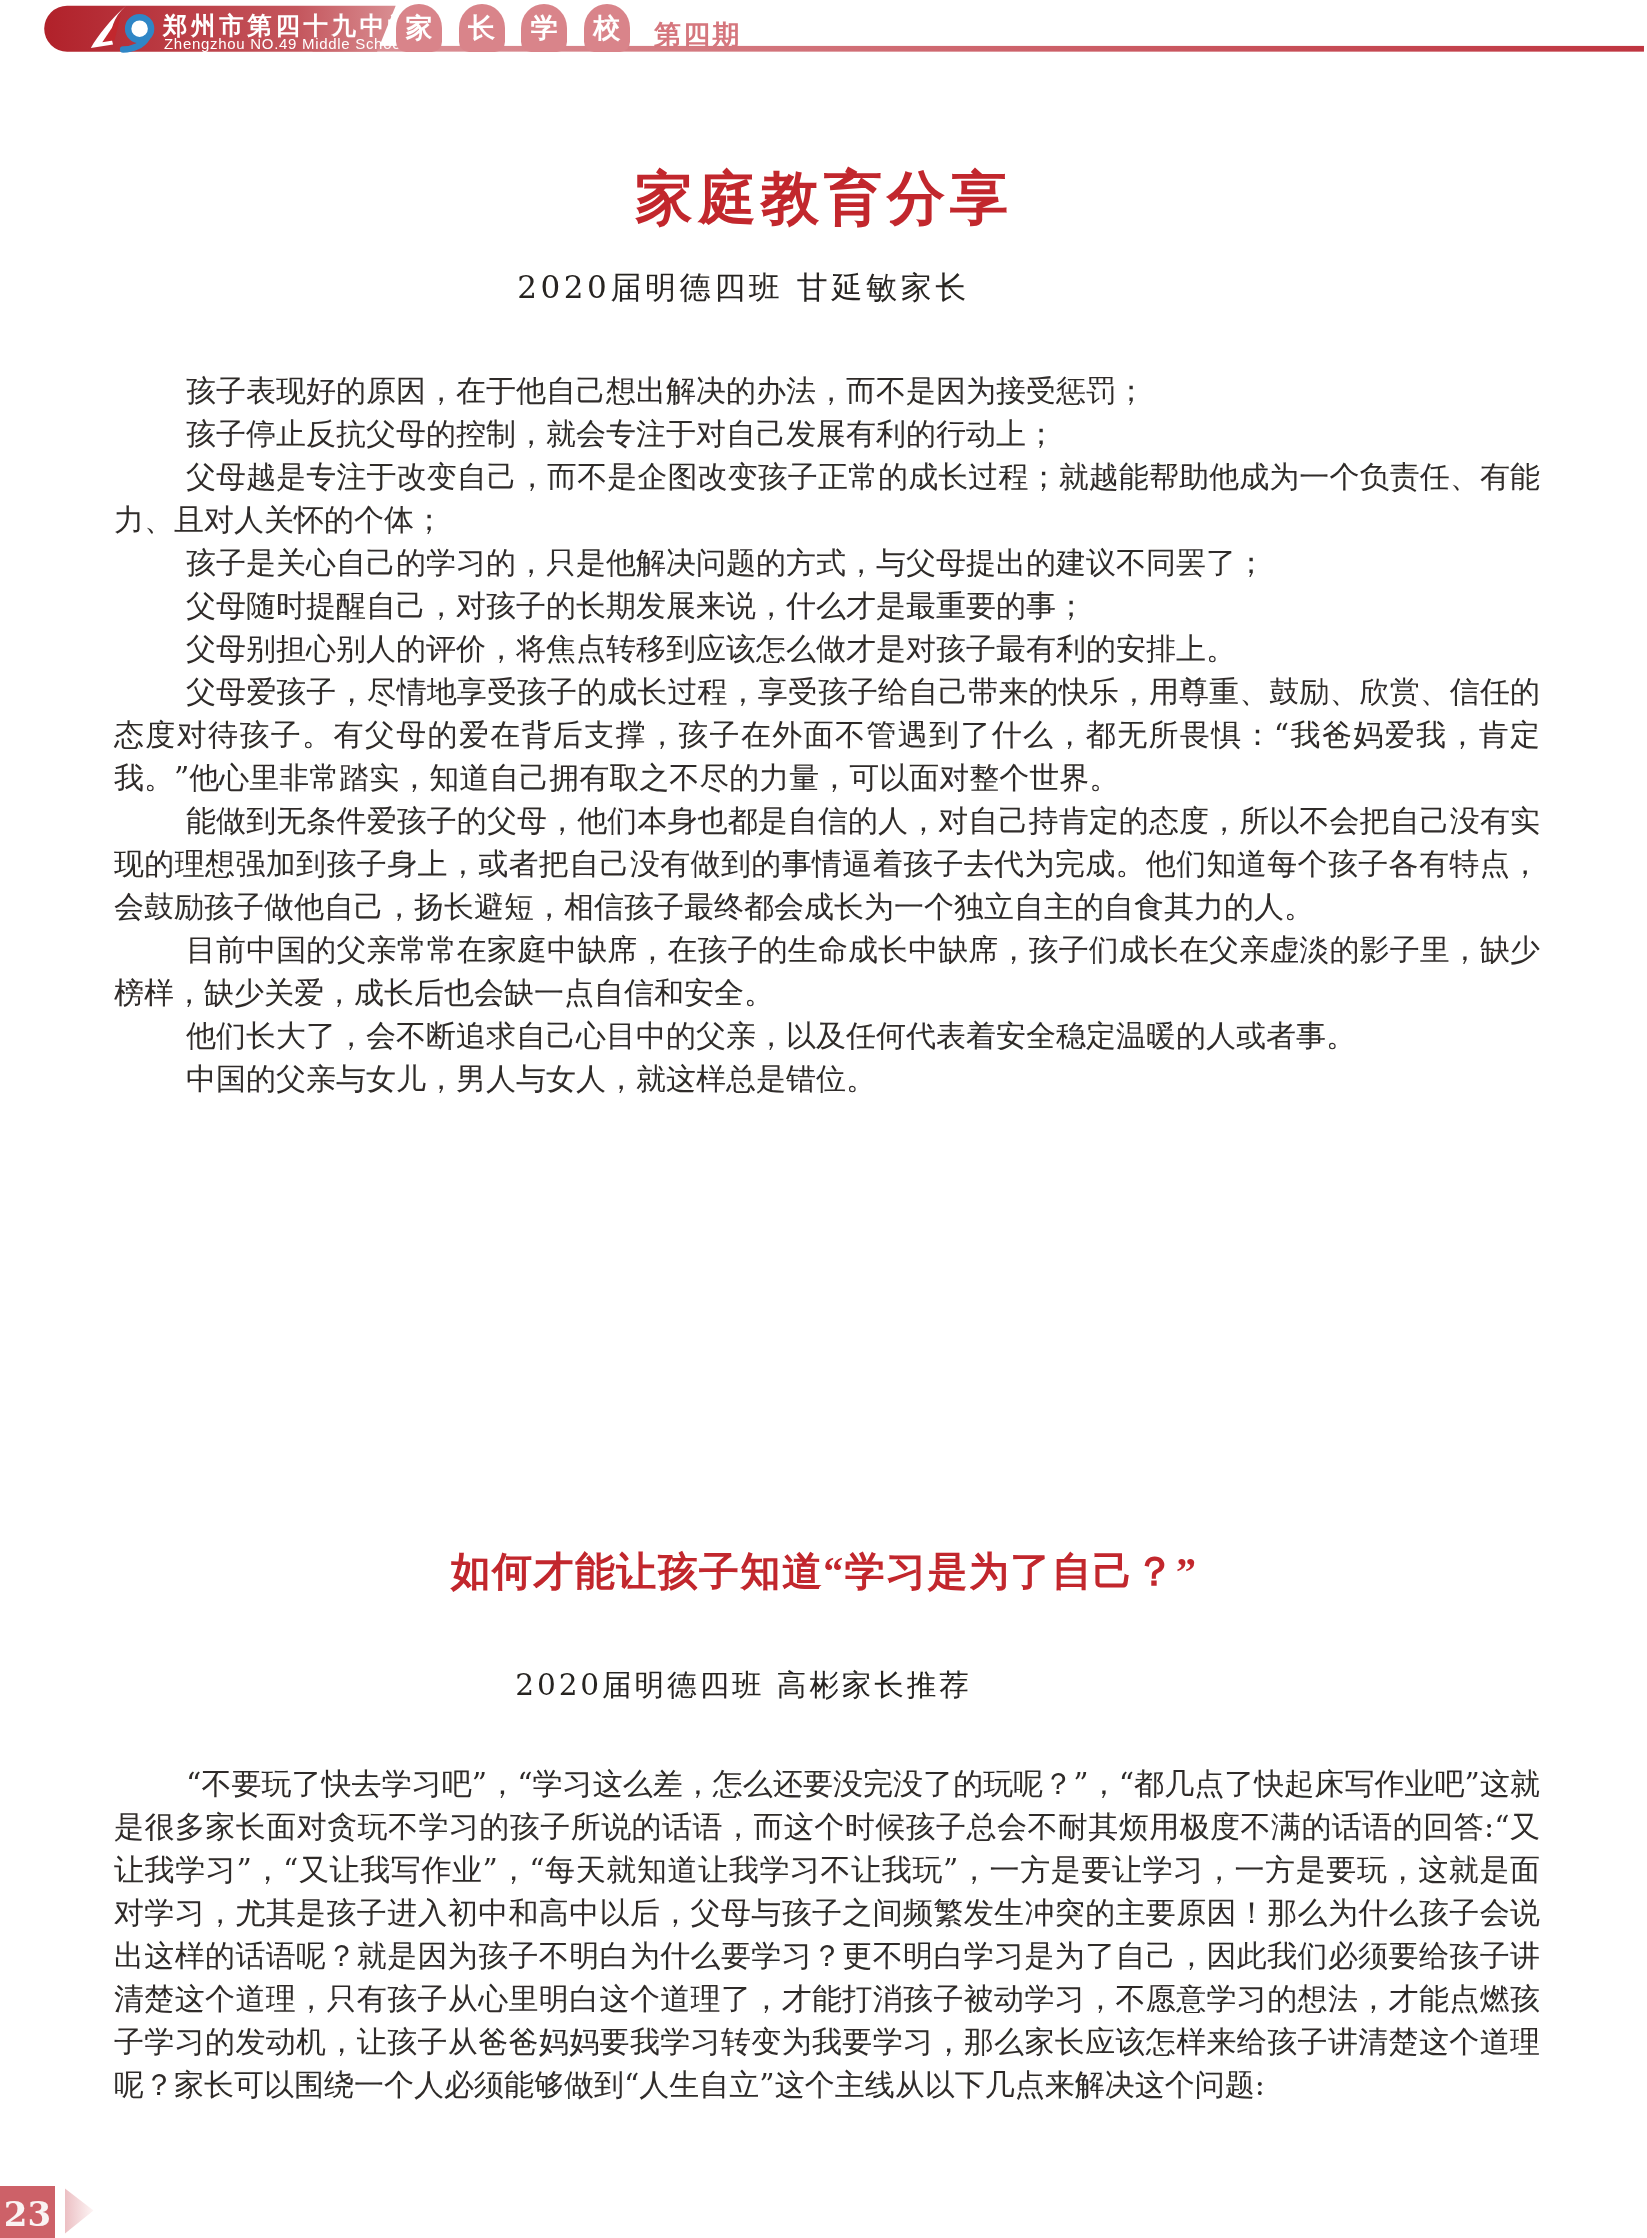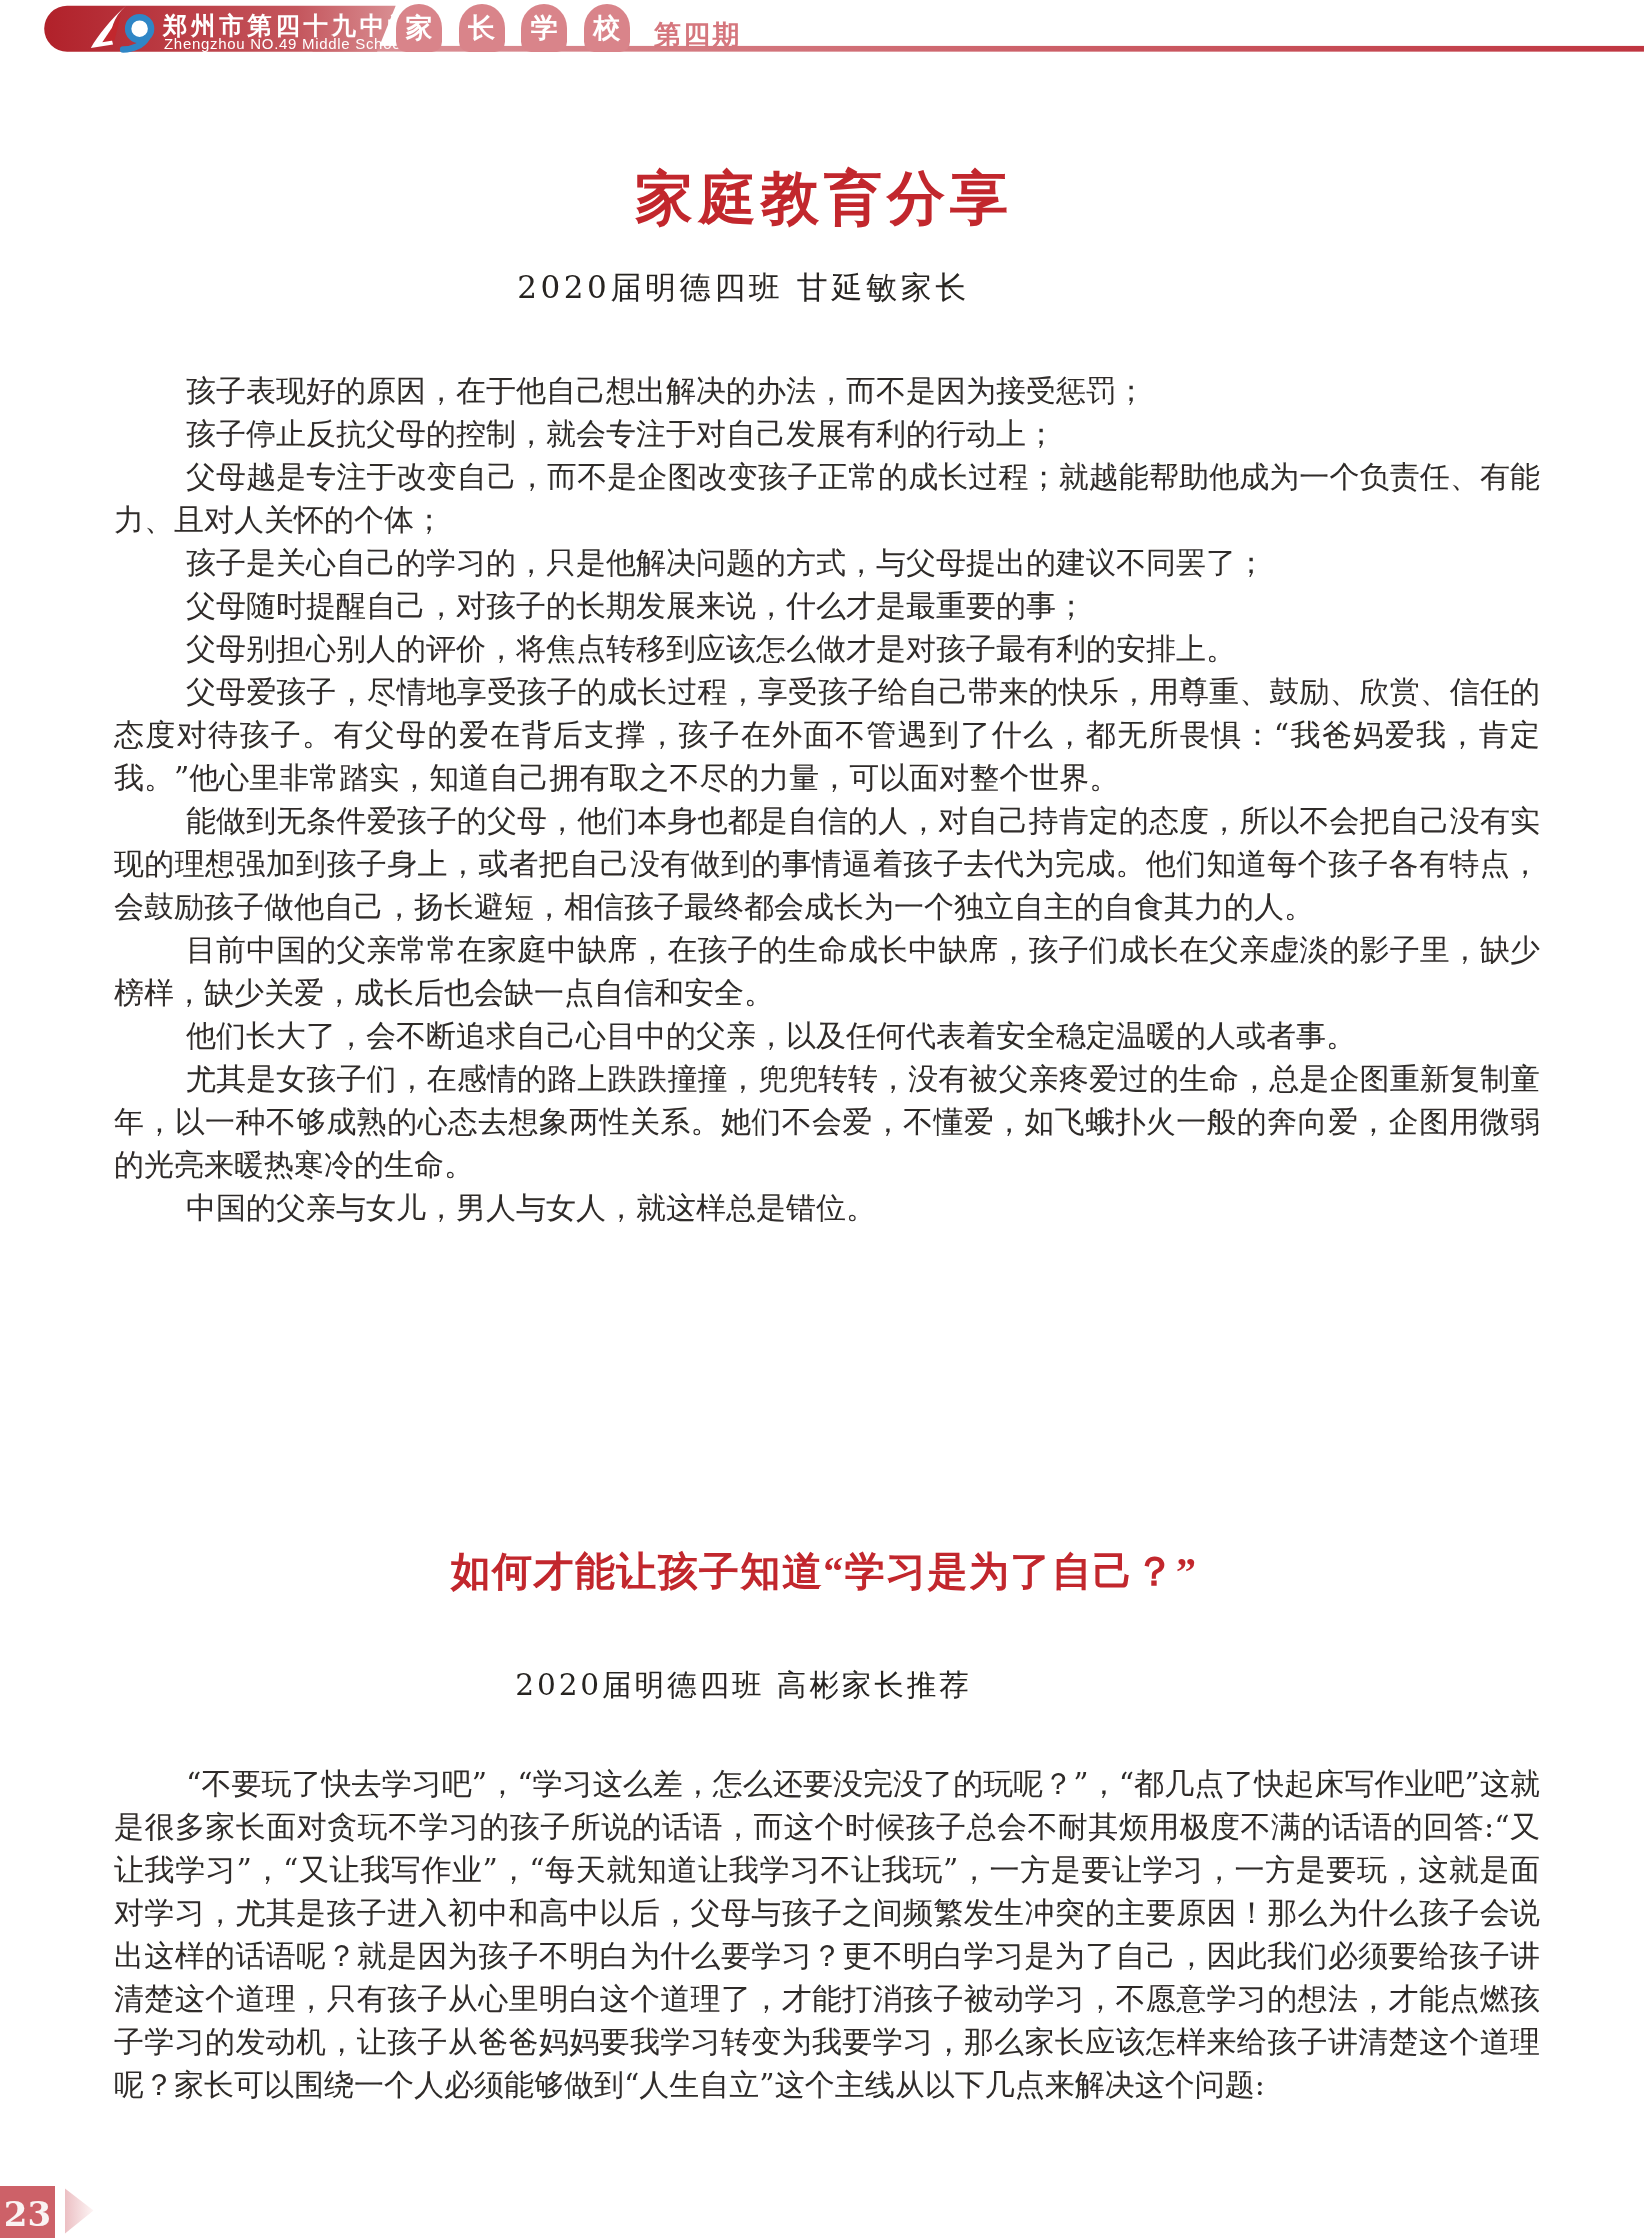--- a/index.html
+++ b/index.html
@@ -125,21 +125,20 @@
     <p class="para">孩子表现好的原因，在于他自己想出解决的办法，而不是因为接受惩罚；</p>
     <p class="para">孩子停止反抗父母的控制，就会专注于对自己发展有利的行动上；</p>
     <p class="para">父母越是专注于改变自己，而不是企图改变孩子正常的成长过程；就越能帮助他成为一个负责任、有能力、且对人关怀的个体；</p>
     <p class="para">孩子是关心自己的学习的，只是他解决问题的方式，与父母提出的建议不同罢了；</p>
     <p class="para">父母随时提醒自己，对孩子的长期发展来说，什么才是最重要的事；</p>
     <p class="para">父母别担心别人的评价，将焦点转移到应该怎么做才是对孩子最有利的安排上。</p>
     <p class="para">父母爱孩子，尽情地享受孩子的成长过程，享受孩子给自己带来的快乐，用尊重、鼓励、欣赏、信任的态度对待孩子。有父母的爱在背后支撑，孩子在外面不管遇到了什么，都无所畏惧：“我爸妈爱我，肯定我。”他心里非常踏实，知道自己拥有取之不尽的力量，可以面对整个世界。</p>
     <p class="para">能做到无条件爱孩子的父母，他们本身也都是自信的人，对自己持肯定的态度，所以不会把自己没有实现的理想强加到孩子身上，或者把自己没有做到的事情逼着孩子去代为完成。他们知道每个孩子各有特点，会鼓励孩子做他自己，扬长避短，相信孩子最终都会成长为一个独立自主的自食其力的人。</p>
     <p class="para">目前中国的父亲常常在家庭中缺席，在孩子的生命成长中缺席，孩子们成长在父亲虚淡的影子里，缺少榜样，缺少关爱，成长后也会缺一点自信和安全。</p>
     <p class="para">他们长大了，会不断追求自己心目中的父亲，以及任何代表着安全稳定温暖的人或者事。</p>
-    <p class="para">尤其是女孩子们，在感情的路上跌跌撞撞，兜兜转转，没有被父亲疼爱过的生命，总是企图重新复制童年，以一种不够成熟的心态去想象两性关系。她们不会爱，不懂爱，如飞蛾扑火一般的奔向爱，企图用微弱的光亮来暖热寒冷的生命。</p>
     <p class="para">中国的父亲与女儿，男人与女人，就这样总是错位。</p>
   </div>
 
 <div class="article-title title-2">如何才能让孩子知道“学习是为了自己？”</div>
 <div class="byline byline-2">2020届明德四班 高彬家长推荐</div>
 <div class="body-block body-2">
     <p class="para">“不要玩了快去学习吧”，“学习这么差，怎么还要没完没了的玩呢？”，“都几点了快起床写作业吧”这就是很多家长面对贪玩不学习的孩子所说的话语，而这个时候孩子总会不耐其烦用极度不满的话语的回答:“又让我学习”，“又让我写作业”，“每天就知道让我学习不让我玩”，一方是要让学习，一方是要玩，这就是面对学习，尤其是孩子进入初中和高中以后，父母与孩子之间频繁发生冲突的主要原因！那么为什么孩子会说出这样的话语呢？就是因为孩子不明白为什么要学习？更不明白学习是为了自己，因此我们必须要给孩子讲清楚这个道理，只有孩子从心里明白这个道理了，才能打消孩子被动学习，不愿意学习的想法，才能点燃孩子学习的发动机，让孩子从爸爸妈妈要我学习转变为我要学习，那么家长应该怎样来给孩子讲清楚这个道理呢？家长可以围绕一个人必须能够做到“人生自立”这个主线从以下几点来解决这个问题:</p>
   </div>
 
 <div class="page-badge">23</div>

